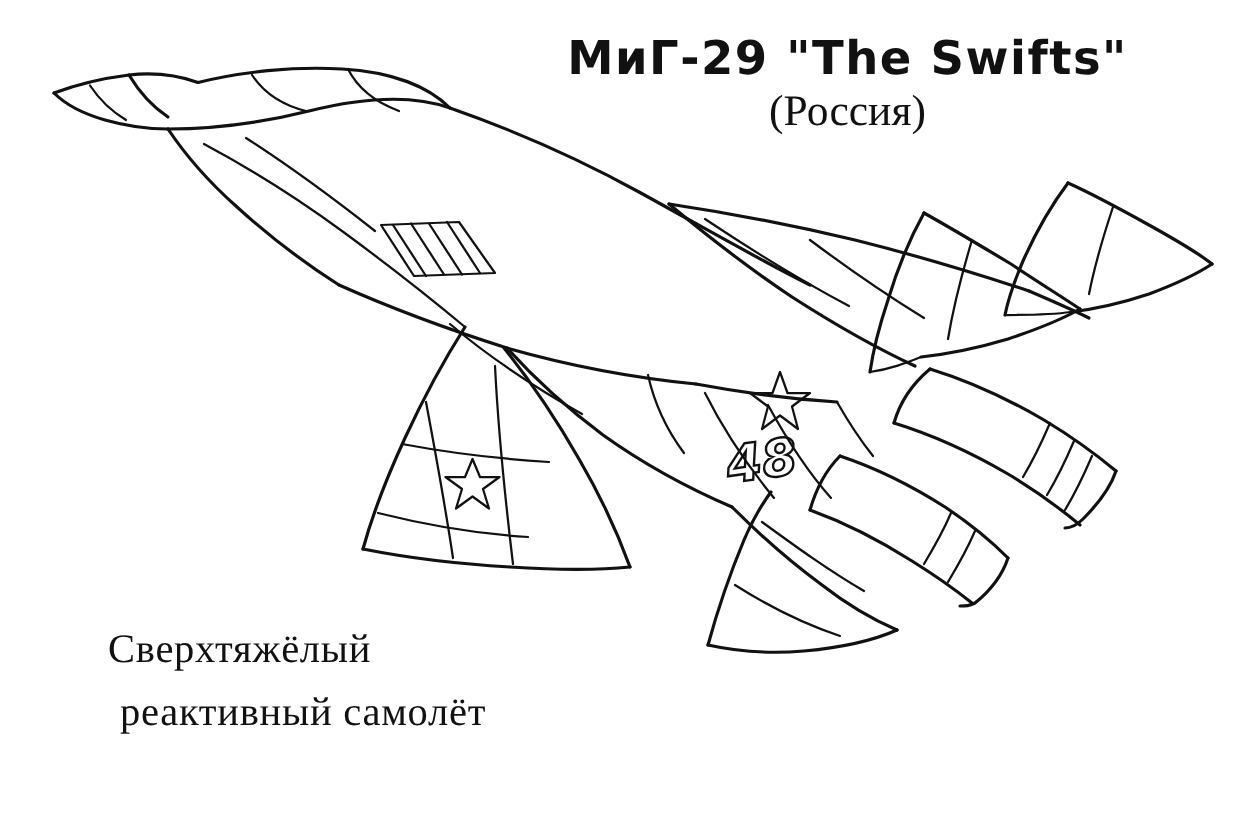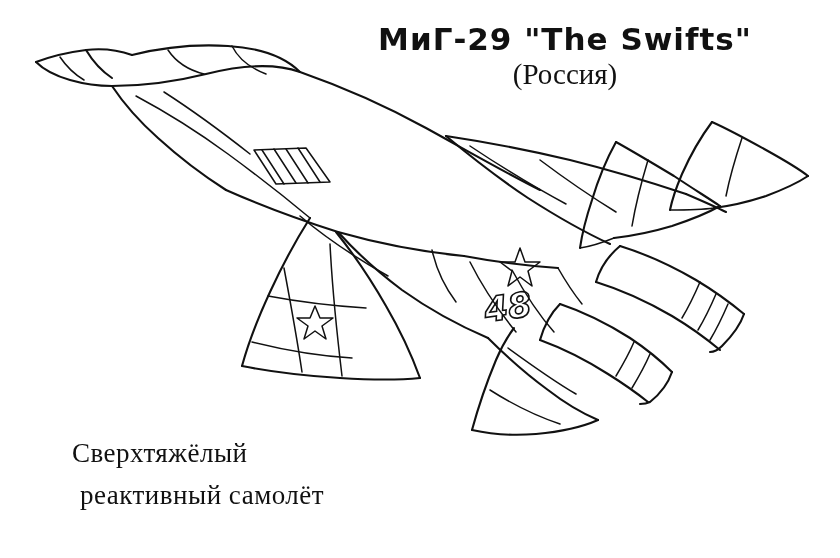--- a/index.html
+++ b/index.html
@@ -34,21 +34,21 @@
   .title-sub {
     font-family: "Liberation Serif", serif;
     font-size: 29px;
     margin-top: 0;
     line-height: 1.15;
     white-space: nowrap;
   }
   .caption-block {
     position: absolute;
     left: 72px;
-    top: 433px;
+    top: 412px;
     color: #111111;
     font-family: "Liberation Serif", serif;
     font-size: 27px;
     line-height: 1.55;
     letter-spacing: 0.5px;
   }
   .caption-line-2 {
     padding-left: 8px;
   }
   .drawing {

